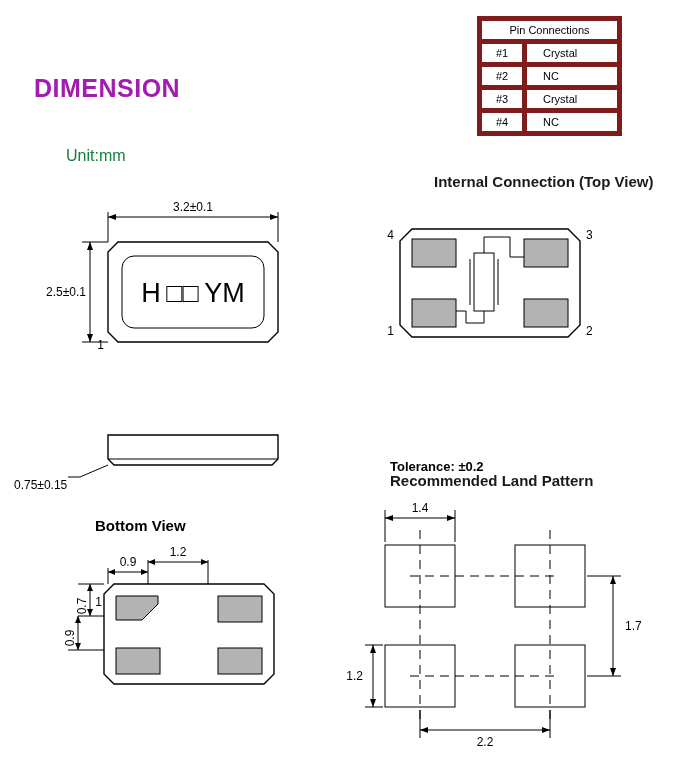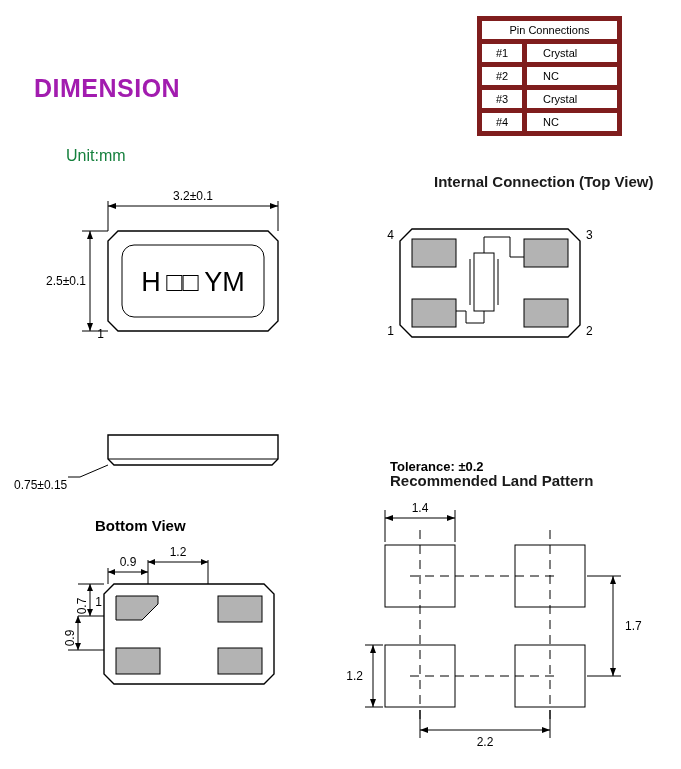--- a/index.html
+++ b/index.html
@@ -62,21 +62,21 @@
   
   svg { display: block; overflow: visible; }
   .ln { stroke: #000; fill: none; }
   .thin { stroke-width: 1; }
   .pad { fill: #b3b3b3; stroke: #000; stroke-width: 1; }
   .body-out { fill: #ffffff; stroke: #000; stroke-width: 1.4; }
   .txt { font-family: "Liberation Sans", sans-serif; font-size: 12px; fill: #000; }
   .mark { font-family: "Liberation Sans", sans-serif; font-size: 27px; fill: #000; }
 
   
-  #top-view-drawing { left: 60px; top: 183px; }
+  #top-view-drawing { left: 60px; top: 194px; }
   #side-view-drawing { left: 60px; top: 415px; text-align: right; }
   #bottom-view-drawing { left: 60px; top: 540px; }
   #internal-drawing { left: 390px; top: 215px; }
   #land-drawing { left: 355px; top: 490px; }
 </style>
 </head>
 <body>
 
 <div class="abs section-title" id="dimension-title" style="font-size:25px;">DIMENSION</div>
 <div class="abs" id="unit-label">Unit:mm</div>

